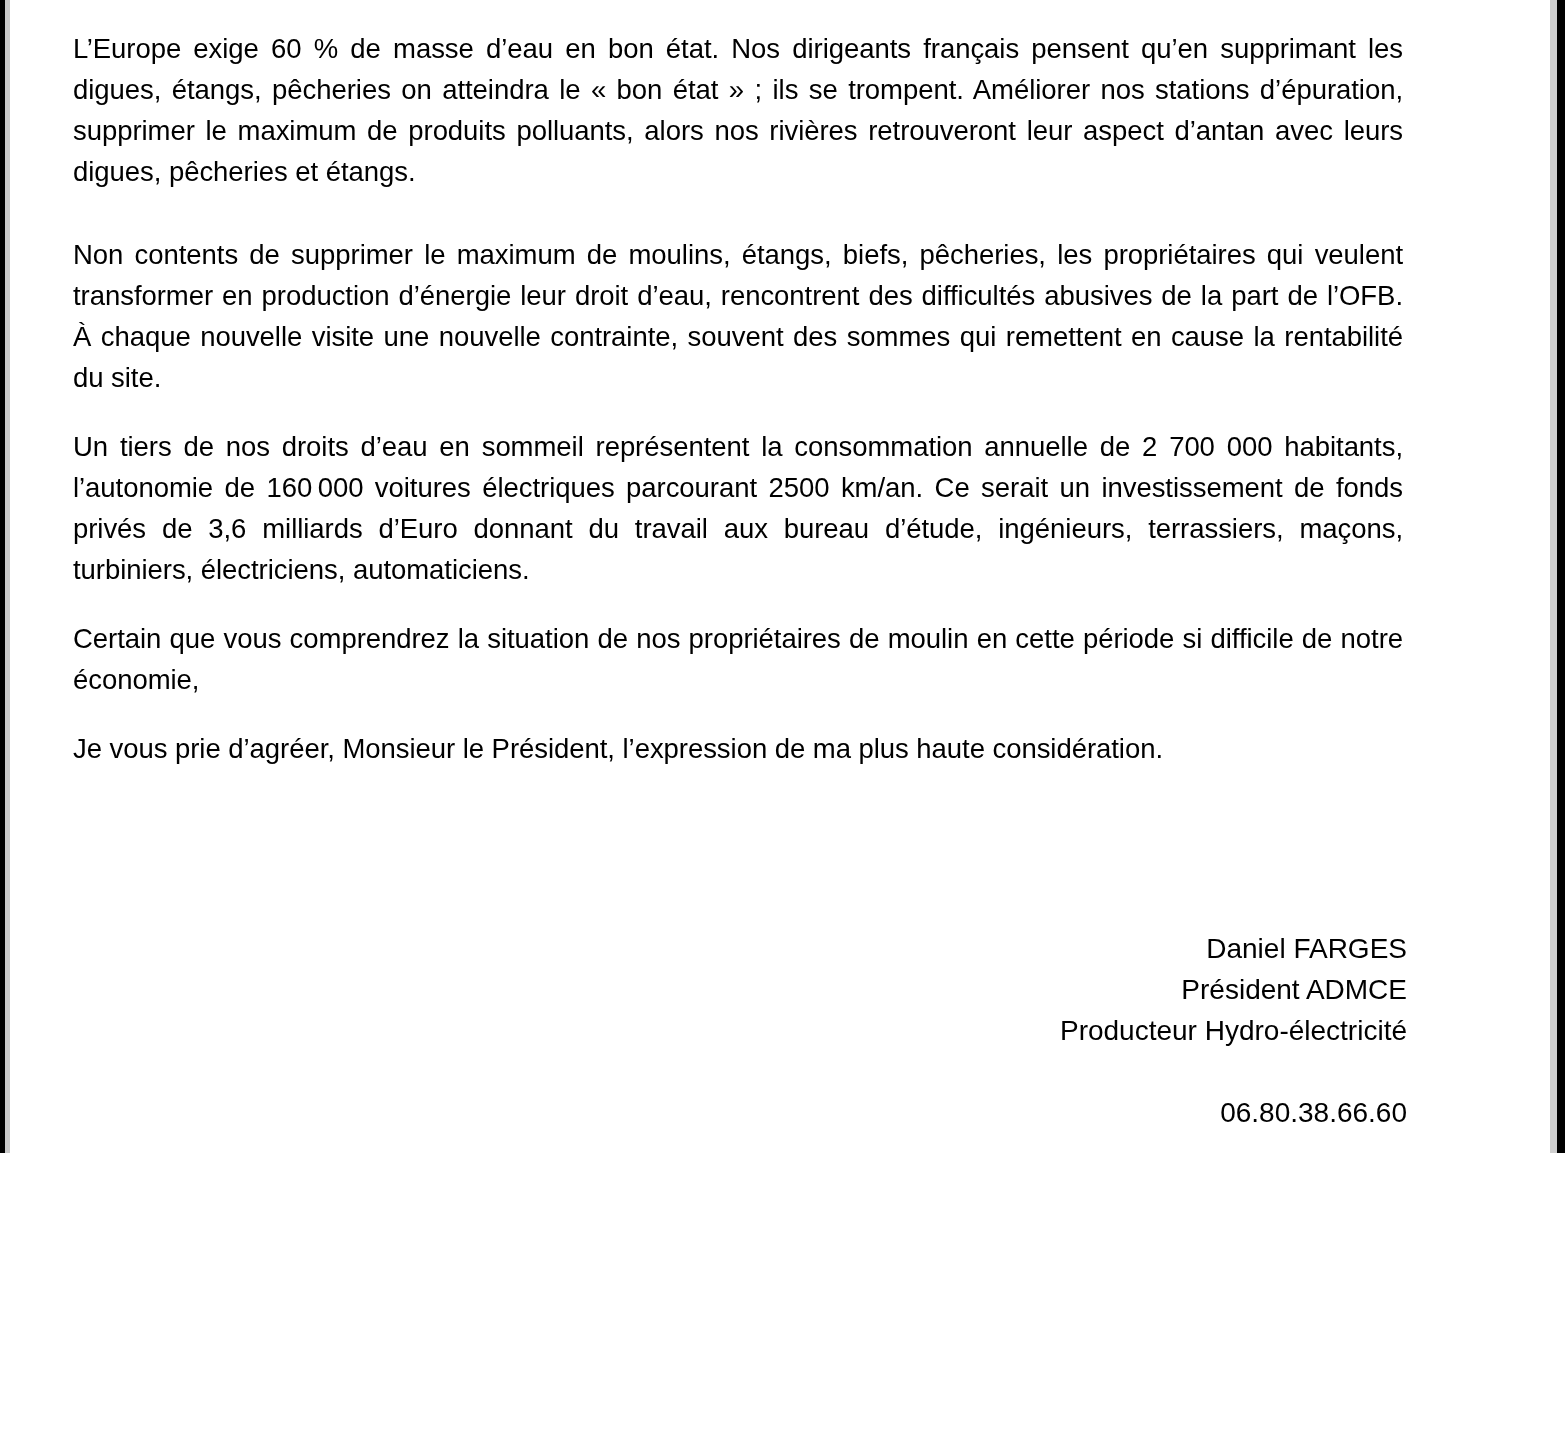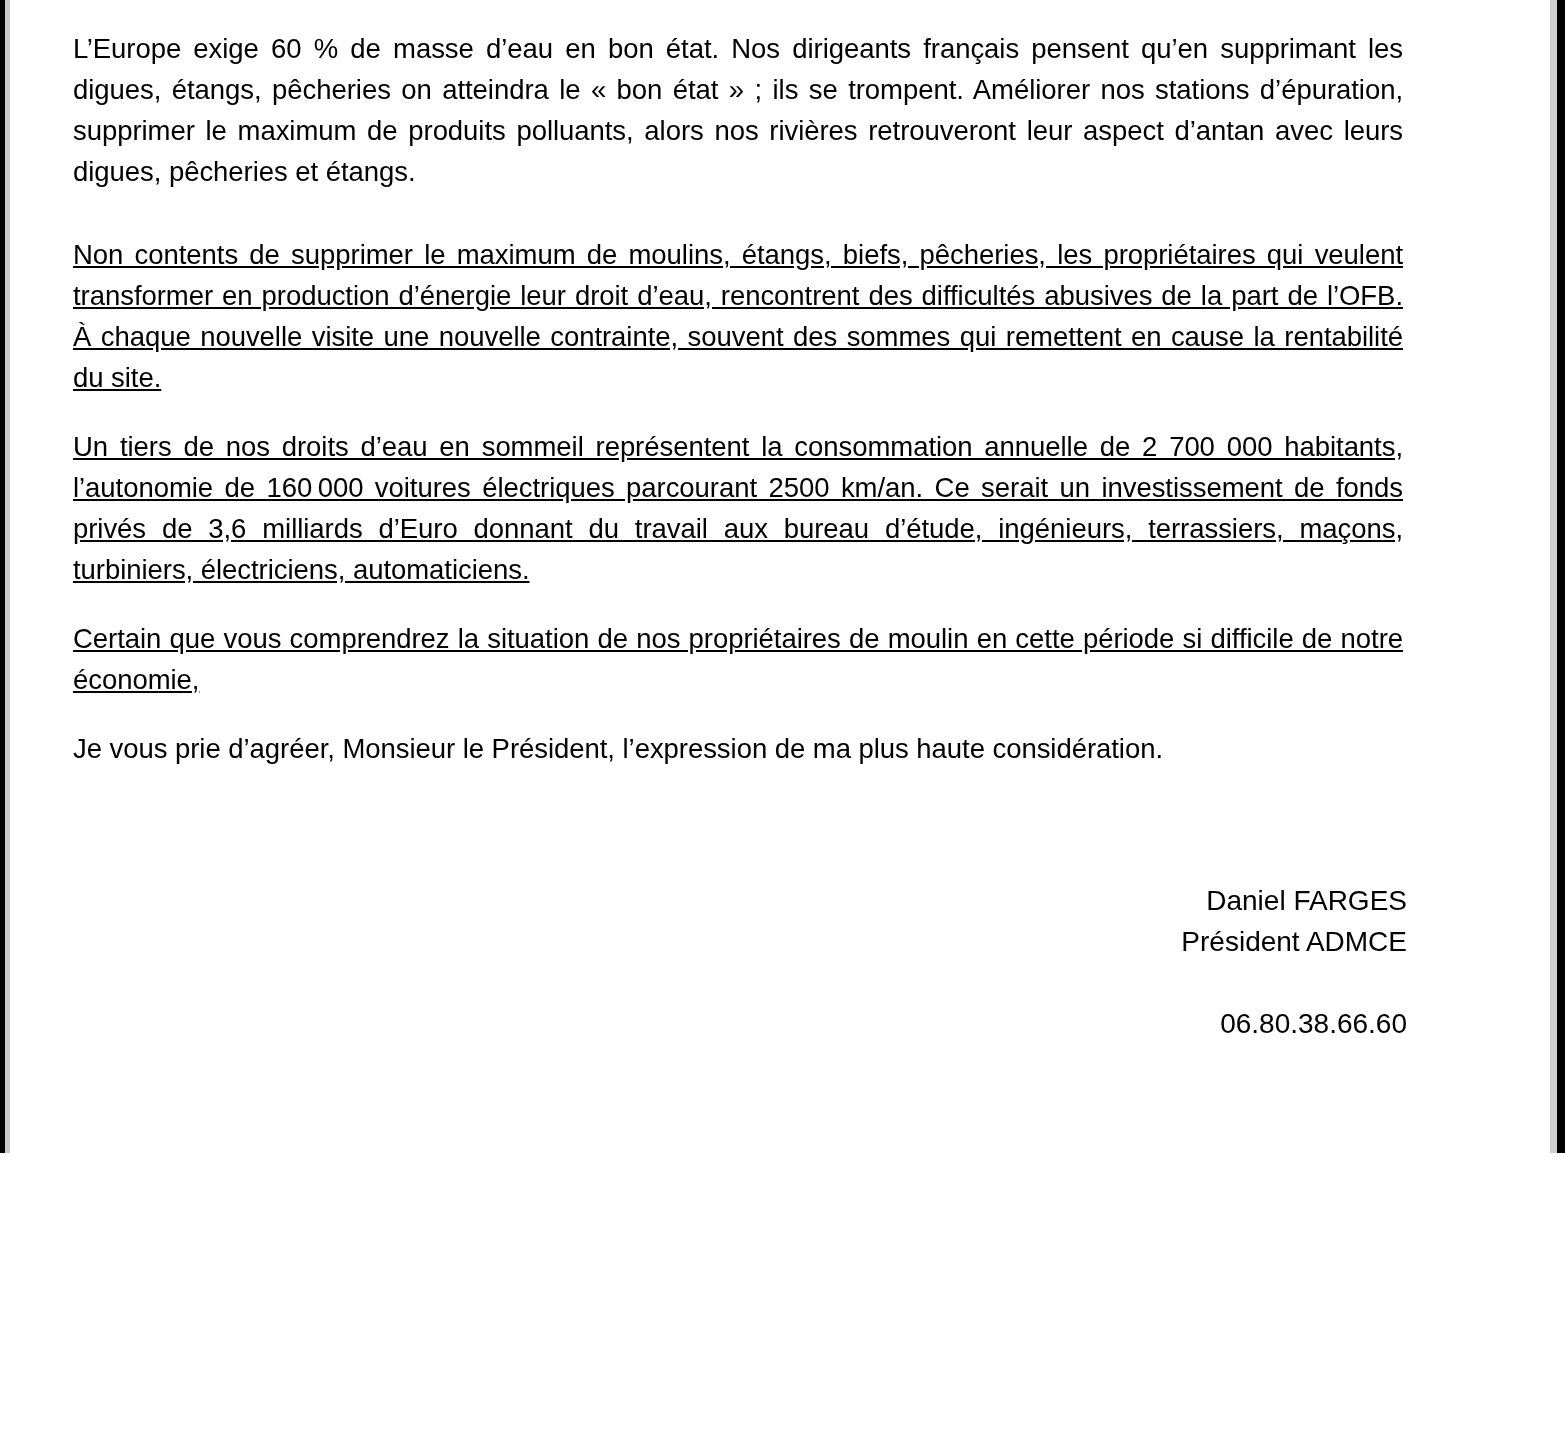--- a/index.html
+++ b/index.html
@@ -90,26 +90,26 @@
     color: #000000;
     font-size: 27.5px;
     line-height: 41px;
     text-align: justify;
     text-justify: inter-word;
     font-family: "Liberation Sans", sans-serif;
     letter-spacing: -0.05px;
   }
 
   p.gap-large { margin-bottom: 42px; }
-  p.gap-small { margin-bottom: 28px; text-decoration: underline; }
+  p.gap-small { margin-bottom: 28px; }
 
   .signature {
     position: absolute;
     left: 700px;
-    top: 880px;
+    top: 928px;
     width: 697px;
     text-align: right;
   }
   .sig-line {
     color: #000000;
     font-size: 28px;
     line-height: 41px;
     white-space: nowrap;
     font-family: "Liberation Sans", sans-serif;
   }
@@ -139,18 +139,19 @@
       <p class="body-par gap-small">Un tiers de nos droits d’eau en sommeil représentent la consommation annuelle de 2 700 000 habitants, l’autonomie de 160 000 voitures électriques parcourant 2500 km/an. Ce serait un investissement de fonds privés de 3,6 milliards d’Euro donnant du travail aux bureau d’étude, ingénieurs, terrassiers, maçons, turbiniers, électriciens, automaticiens.</p>
 
       <p class="body-par gap-small">Certain que vous comprendrez la situation de nos propriétaires de moulin en cette période si difficile de notre économie,</p>
 
       <p class="body-par">Je vous prie d’agréer, Monsieur le Président, l’expression de ma plus haute considération.</p>
     </div>
 
     <div class="signature">
       <div class="sig-line">Daniel FARGES</div>
       <div class="sig-line">Président ADMCE</div>
+      <div class="sig-line">Producteur Hydro-électricité</div>
       <div class="sig-spacer"></div>
       <div class="sig-line">06.80.38.66.60</div>
     </div>
 
   </div>
 </div>
 
 </body></html>

